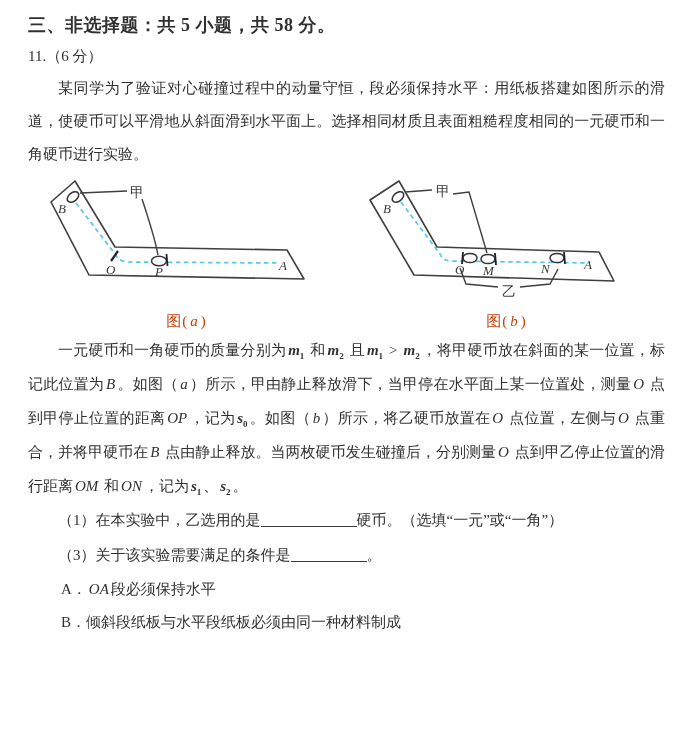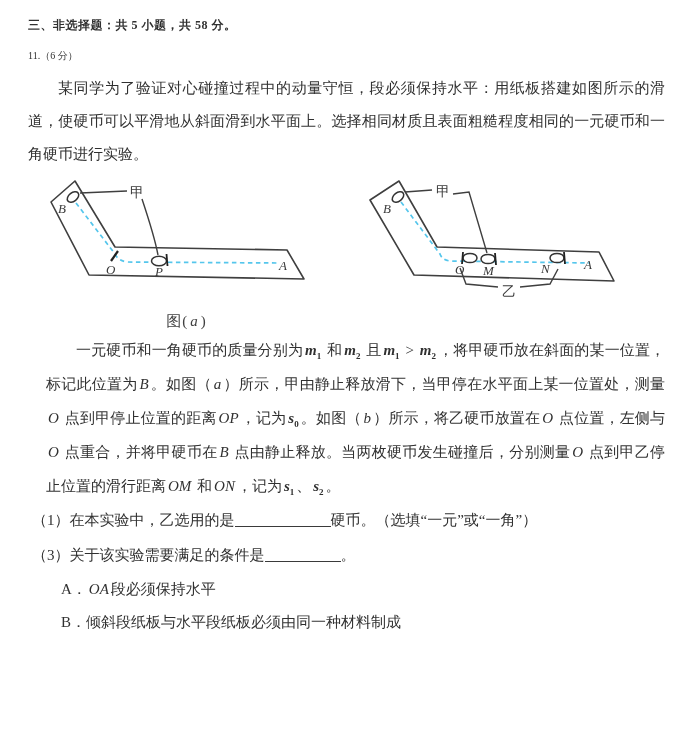--- a/index.html
+++ b/index.html
@@ -2,43 +2,43 @@
 <html><head>
 <meta charset="utf-8">
 <style>
   html,body{margin:0;padding:0;}
   body{
     width:693px;height:732px;overflow:hidden;background:#ffffff;
     font-family:"Liberation Serif","DejaVu Serif",serif;
     color:#303030;
   }
   .page{padding:10px 28px 0 28px;}
-  .sec-title{font-size:12px;font-weight:bold;line-height:30px;letter-spacing:.5px;}
-  .q-num{font-size:10px;line-height:32px;}
+  .sec-title{font-size:18px;font-weight:bold;line-height:30px;letter-spacing:.5px;}
+  .q-num{font-size:15px;line-height:32px;}
   .para{font-size:15px;line-height:33px;text-align:justify;text-justify:inter-ideograph;}
   .indent{text-indent:2em;}
-  .para2{line-height:34px;margin-left:18px;}
+  .para2{line-height:34px;}
   
   i.var{font-style:italic;margin:0 2px;font-size:15px;}
   i.var.bv{font-weight:bold;}
   i.var sub{font-size:9px;font-style:normal;line-height:0;}
   
   .blank{display:inline-block;border-bottom:1px solid #3a3a3a;height:14px;vertical-align:-2px;}
   .blank-sm{width:76px;}
   .blank-md{width:96px;}
   .blank-lg{width:192px;}
   
-  .qline{font-size:15px;line-height:35px;padding-left:4px;text-align:justify;}
+  .qline{font-size:15px;line-height:35px;padding-left:4px;text-align:justify;margin-left:26px;}
   .q2b{padding-left:36px;}
   .opt{font-size:15px;line-height:32.5px;padding-left:33px;}
   
   .figures{display:flex;justify-content:center;gap:30px;margin:6px 0 2px 0;}
   .figblock{width:290px;text-align:center;}
   .figblock svg{display:block;}
-  .caption{font-size:15px;letter-spacing:1px;margin-top:0px;color:#404040;}
+  .caption{font-size:15px;letter-spacing:1px;margin-top:0px;color:#c2410c;}
   svg text{font-family:"Liberation Serif","DejaVu Serif",serif;fill:#3a3a3a;}
   svg text.pt{font-style:italic;font-size:13px;}
   svg text.cn{font-size:14px;}
 </style>
 </head>
 <body>
 
 <div class="page">
 
   <div class="sec-title">三、非选择题：共 5 小题，共 58 分。</div>
@@ -83,20 +83,21 @@
         <ellipse cx="195" cy="81" rx="7" ry="4.6" fill="#ffffff" stroke="#333" stroke-width="1.5"></ellipse>
         <line x1="202" y1="75" x2="203" y2="87" stroke="#222" stroke-width="1.8"></line>
         <text x="74" y="19" class="cn">甲</text>
         <text x="140" y="119" class="cn">乙</text>
         <text x="21" y="36" class="pt">B</text>
         <text x="93" y="97" class="pt">O</text>
         <text x="121" y="98" class="pt">M</text>
         <text x="179" y="96" class="pt">N</text>
         <text x="222" y="92" class="pt">A</text>
       </svg>
+      <div class="caption">图(<i class="var">b</i>)</div>
     </div>
   </div>
 
   <div class="para para2 indent">一元硬币和一角硬币的质量分别为<i class="var bv">m<sub>1</sub></i> 和<i class="var bv">m<sub>2</sub></i> 且<i class="var bv">m<sub>1</sub></i> &gt; <i class="var bv">m<sub>2</sub></i>，将甲硬币放在斜面的某一位置，标记此位置为<i class="var">B</i>。如图（<i class="var">a</i>）所示，甲由静止释放滑下，当甲停在水平面上某一位置处，测量<i class="var">O</i> 点到甲停止位置的距离<i class="var">OP</i>，记为<i class="var bv">s<sub>0</sub></i>。如图（<i class="var">b</i>）所示，将乙硬币放置在<i class="var">O</i> 点位置，左侧与<i class="var">O</i> 点重合，并将甲硬币在<i class="var">B</i> 点由静止释放。当两枚硬币发生碰撞后，分别测量<i class="var">O</i> 点到甲乙停止位置的滑行距离<i class="var">OM</i> 和<i class="var">ON</i>，记为<i class="var bv">s<sub>1</sub></i>、<i class="var bv">s<sub>2</sub></i>。</div>
 
   <div class="qline">（1）在本实验中，乙选用的是<span class="blank blank-md"></span>硬币。（选填“一元”或“一角”）</div>
   <div class="qline">（3）关于该实验需要满足的条件是<span class="blank blank-sm"></span>。</div>
 
   <div class="opt">A．<i class="var">OA</i>段必须保持水平</div>
   <div class="opt">B．倾斜段纸板与水平段纸板必须由同一种材料制成</div>

